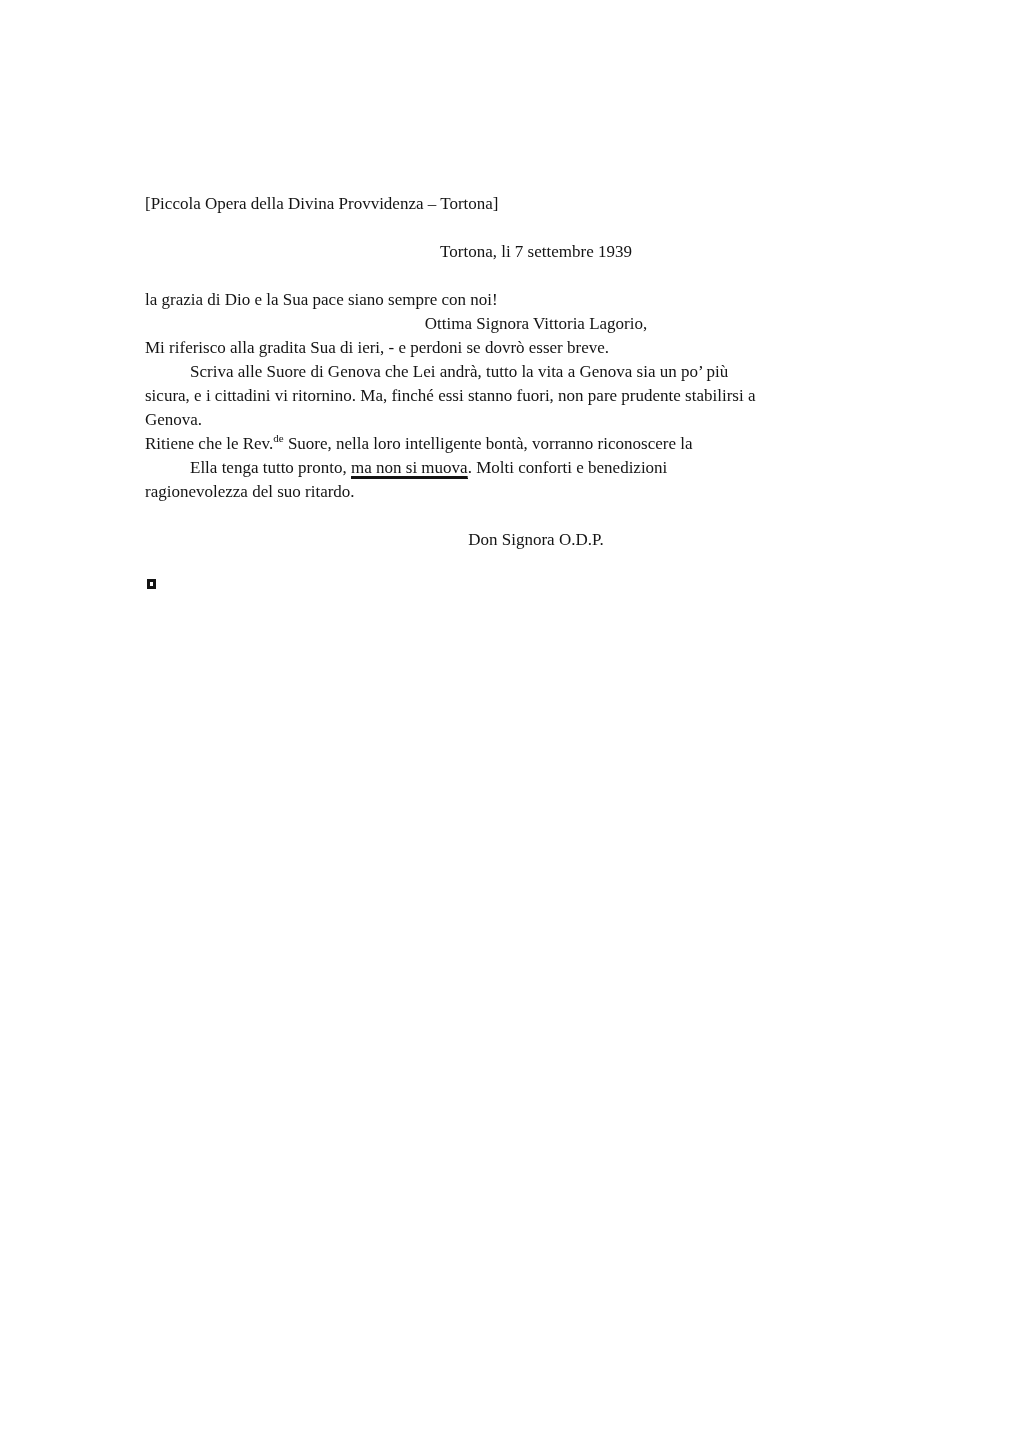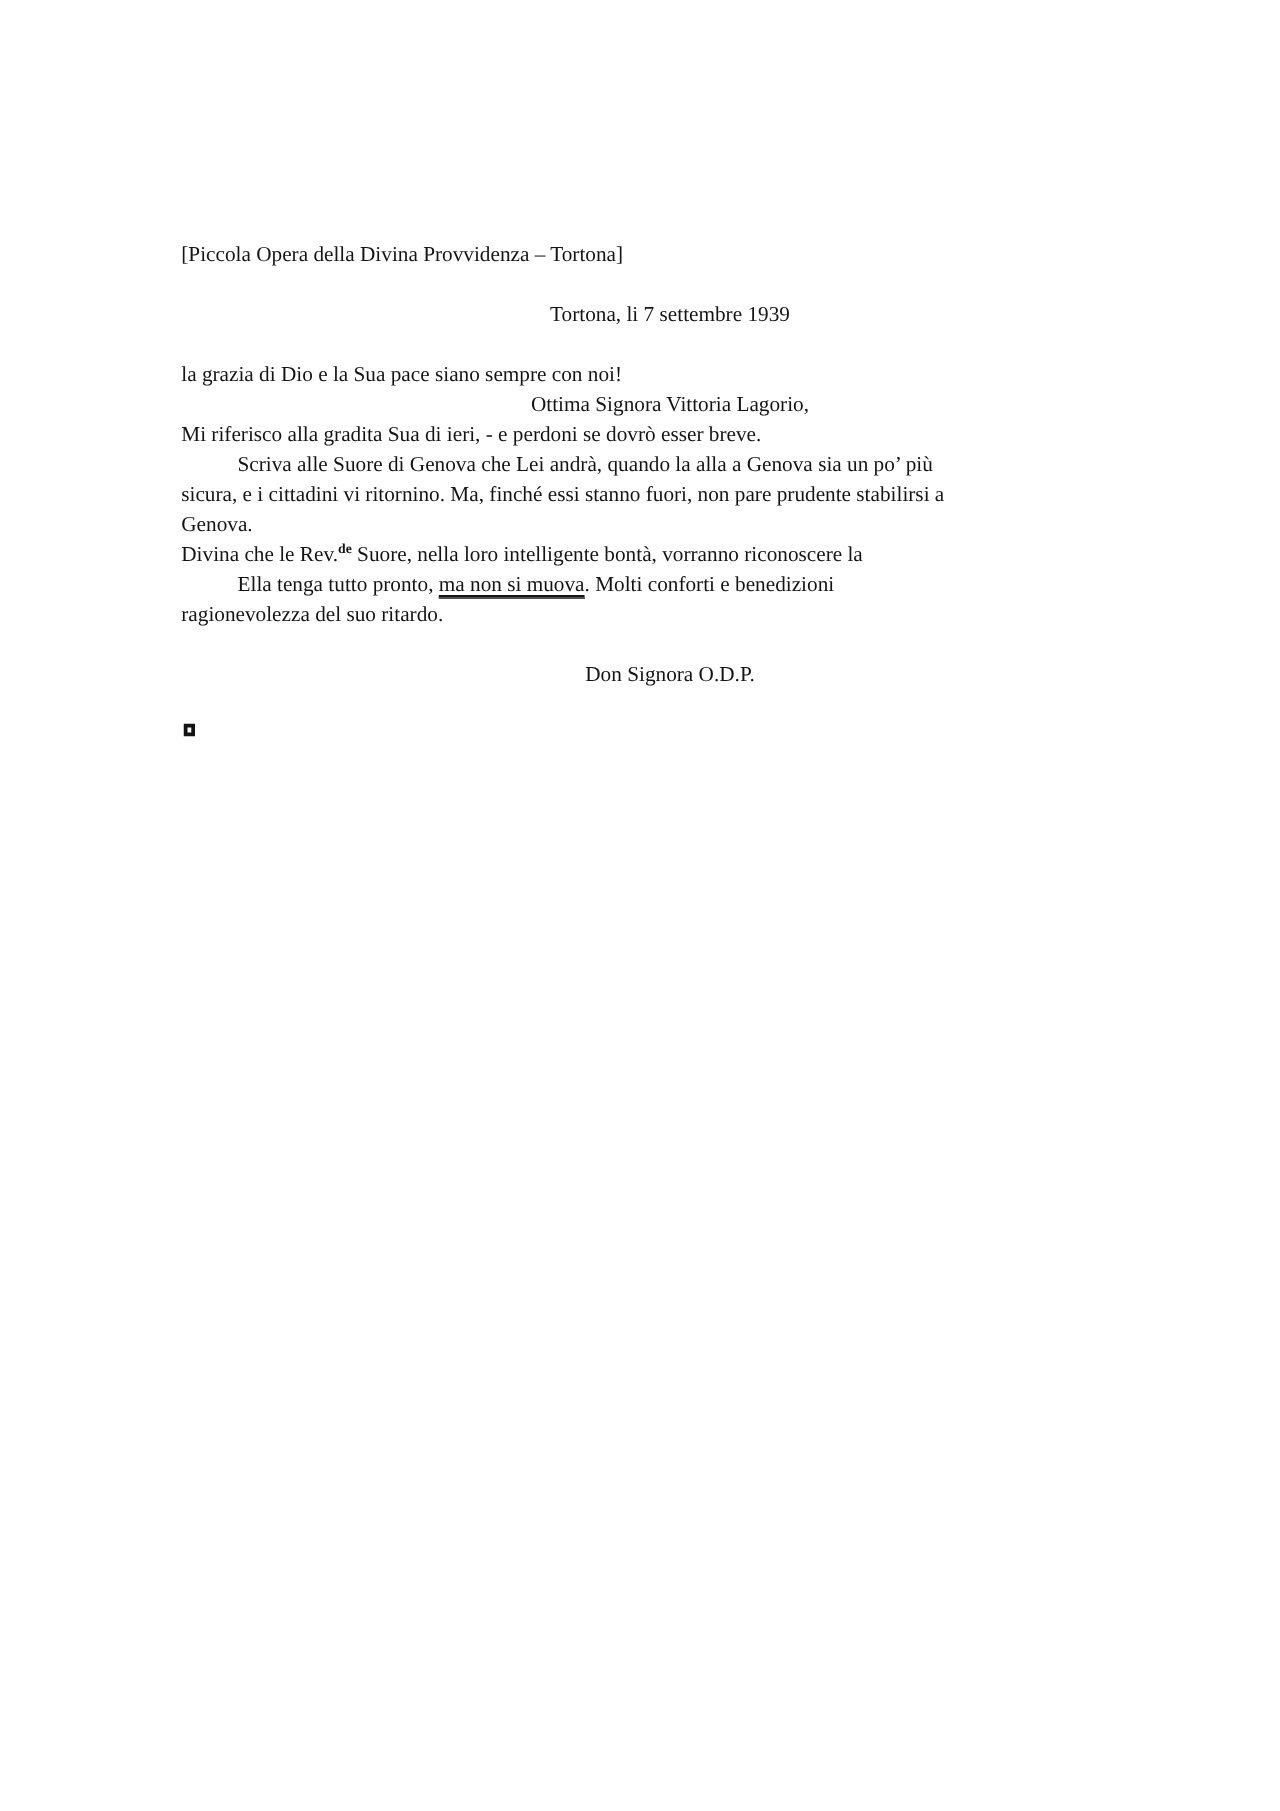--- a/index.html
+++ b/index.html
@@ -39,21 +39,20 @@
     text-decoration: underline;
     text-decoration-thickness: 1.5px;
     text-underline-offset: 2.5px;
     border-bottom: 1.5px solid currentColor;
     padding-bottom: 0.5px;
   }
   .sup {
     vertical-align: super;
     font-size: 11px;
     line-height: 0;
-    font-weight: bold;
   }
   .square {
     display: inline-block;
     width: 9px;
     height: 10px;
     border: 3px solid var(--text);
     position: relative;
     top: -4px;
     margin-left: 2px;
   }
@@ -77,27 +76,27 @@
     <div class="line right">Tortona, li 7 settembre 1939</div>
 
     <div class="line blank"></div>
 
     <div class="line">la grazia di Dio e la Sua pace siano sempre con noi!</div>
 
     <div class="line right">Ottima Signora Vittoria Lagorio,</div>
 
     <div class="line">Mi riferisco alla gradita Sua di ieri, - e perdoni se dovrò esser breve.</div>
 
-    <div class="line indent"><span>Scriva alle </span><span class="u">Suore di Genova</span><span> che Lei andrà, quando la alla a Genova </span><span class="u">sia un po’ più</span></div>
+    <div class="line indent"><span>Scriva alle </span><span class="u">Suore di Genova</span><span> che Lei andrà, tutto la vita a Genova </span><span class="u">sia un po’ più</span></div>
 
     <div class="line"><span class="u">sicura</span><span>, e i cittadini vi ritornino. Ma, finché essi stanno fuori, non pare prudente stabilirsi a</span></div>
 
     <div class="line">Genova.</div>
 
-    <div class="line"><span>Divina che le Rev.</span><span class="sup">de</span><span> Suore, nella loro intelligente bontà, vorranno </span><span class="u">riconoscere la</span></div>
+    <div class="line"><span>Ritiene che le Rev.</span><span class="sup">de</span><span> Suore, nella loro intelligente bontà, vorranno </span><span class="u">riconoscere la</span></div>
 
     <div class="line indent"><span>Ella tenga tutto </span><span class="u">pronto</span><span>, </span><span class="du">ma non si muova</span><span>. Molti conforti e benedizioni</span></div>
 
     <div class="line"><span class="u">ragionevolezza</span><span> del suo ritardo.</span></div>
 
     <div class="line blank"></div>
 
 
     <div class="line right">Don Signora O.D.P.</div>
 

